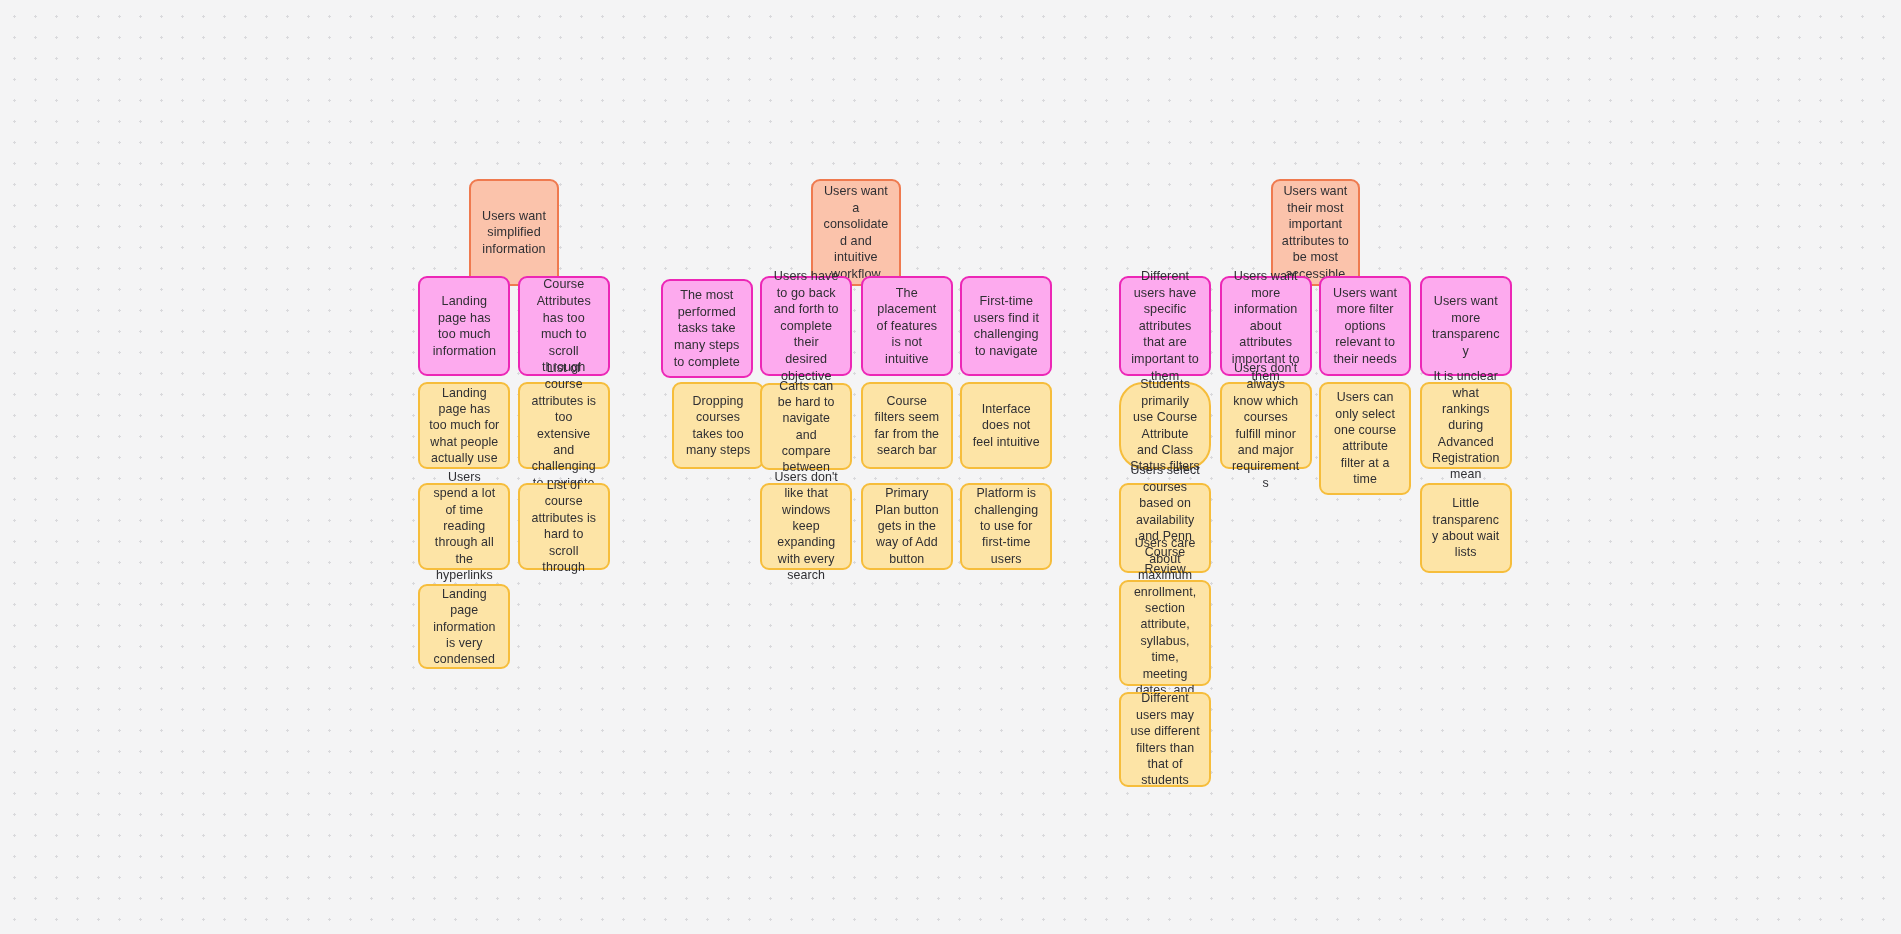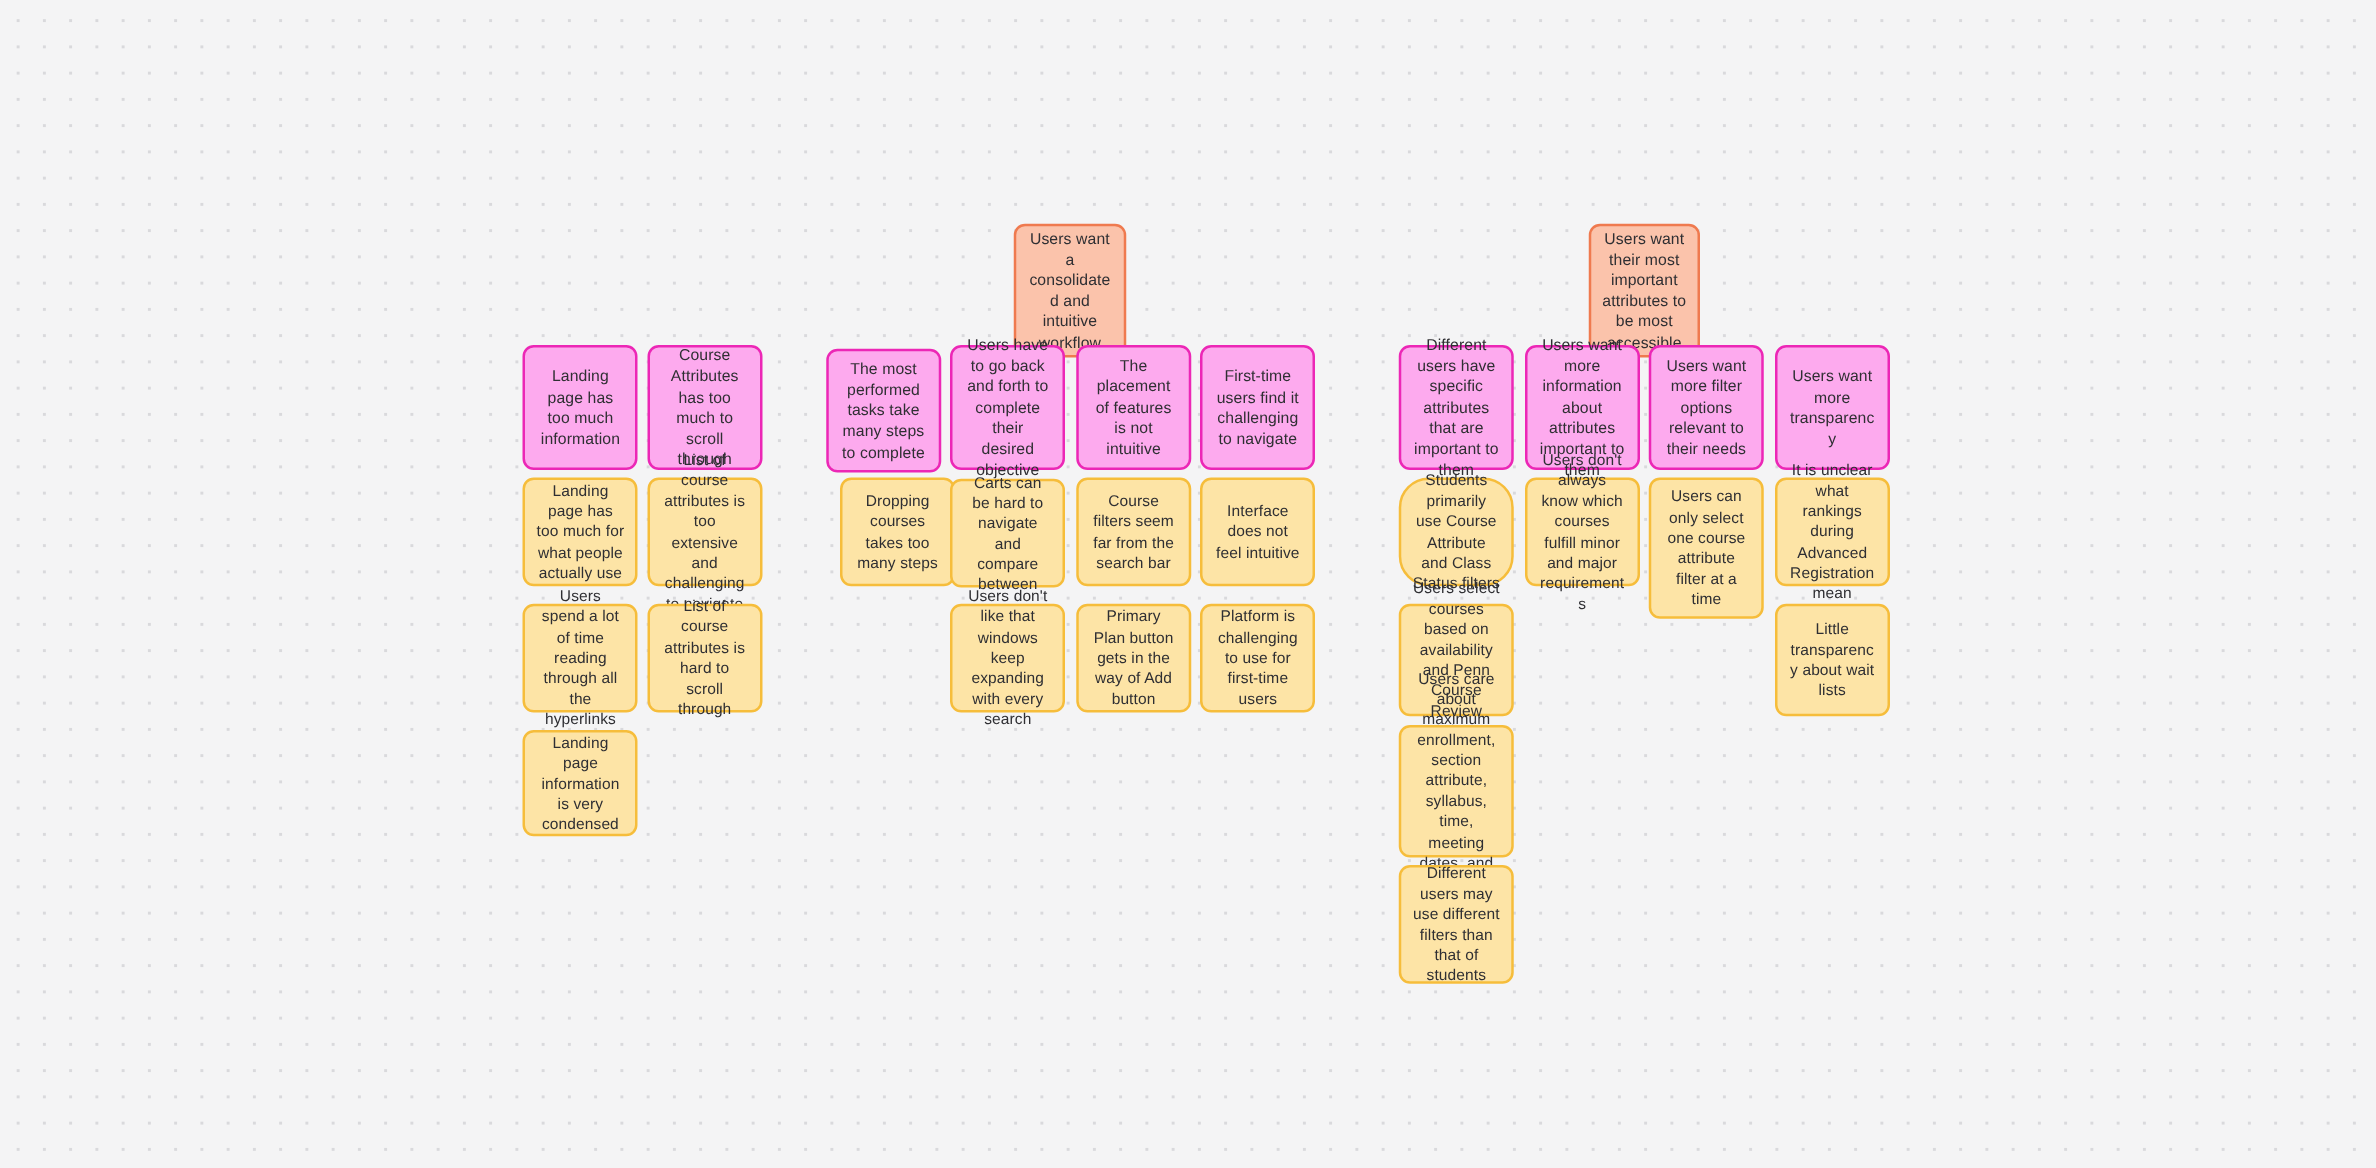--- a/index.html
+++ b/index.html
@@ -63,20 +63,23 @@
   .sticky.note {
     background: #fde4a6;
     border: 2px solid #f6bd3b;
     font-size: 12.4px;
   }
 </style>
 </head>
 <body>
 
 <div id="board">
+    <div class="sticky theme" style="left: 469.188px; top: 179.431px; width: 89.7156px; height: 106.689px;">
+      <span class="txt">Users want simplified information</span>
+    </div>
     <div class="sticky insight" style="left: 418.268px; top: 276.421px; width: 92.1403px; height: 99.4145px;">
       <span class="txt">Landing page has too much information</span>
     </div>
     <div class="sticky note" style="left: 418.268px; top: 381.897px; width: 92.1403px; height: 87.2908px;">
       <span class="txt">Landing page has too much for what people actually use</span>
     </div>
     <div class="sticky note" style="left: 418.268px; top: 482.524px; width: 92.1403px; height: 87.2908px;">
       <span class="txt">Users spend a lot of time reading through all the hyperlinks</span>
     </div>
     <div class="sticky note" style="left: 418.268px; top: 584.364px; width: 92.1403px; height: 84.8661px;">

